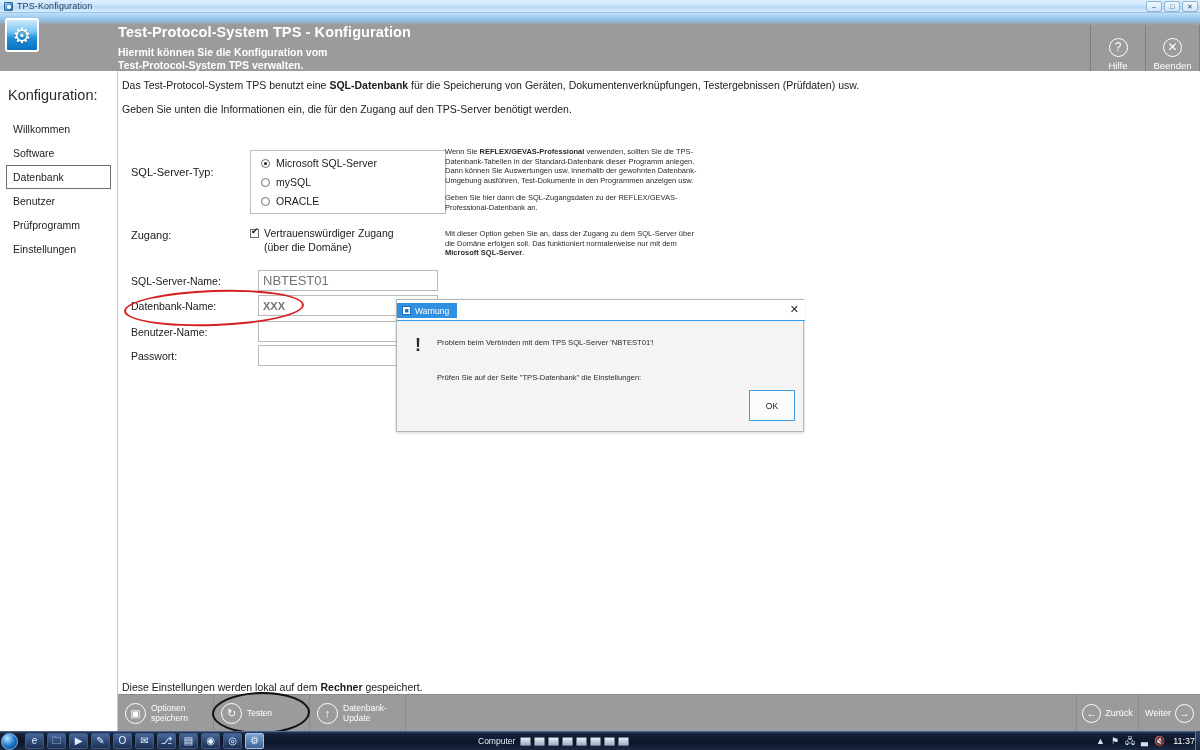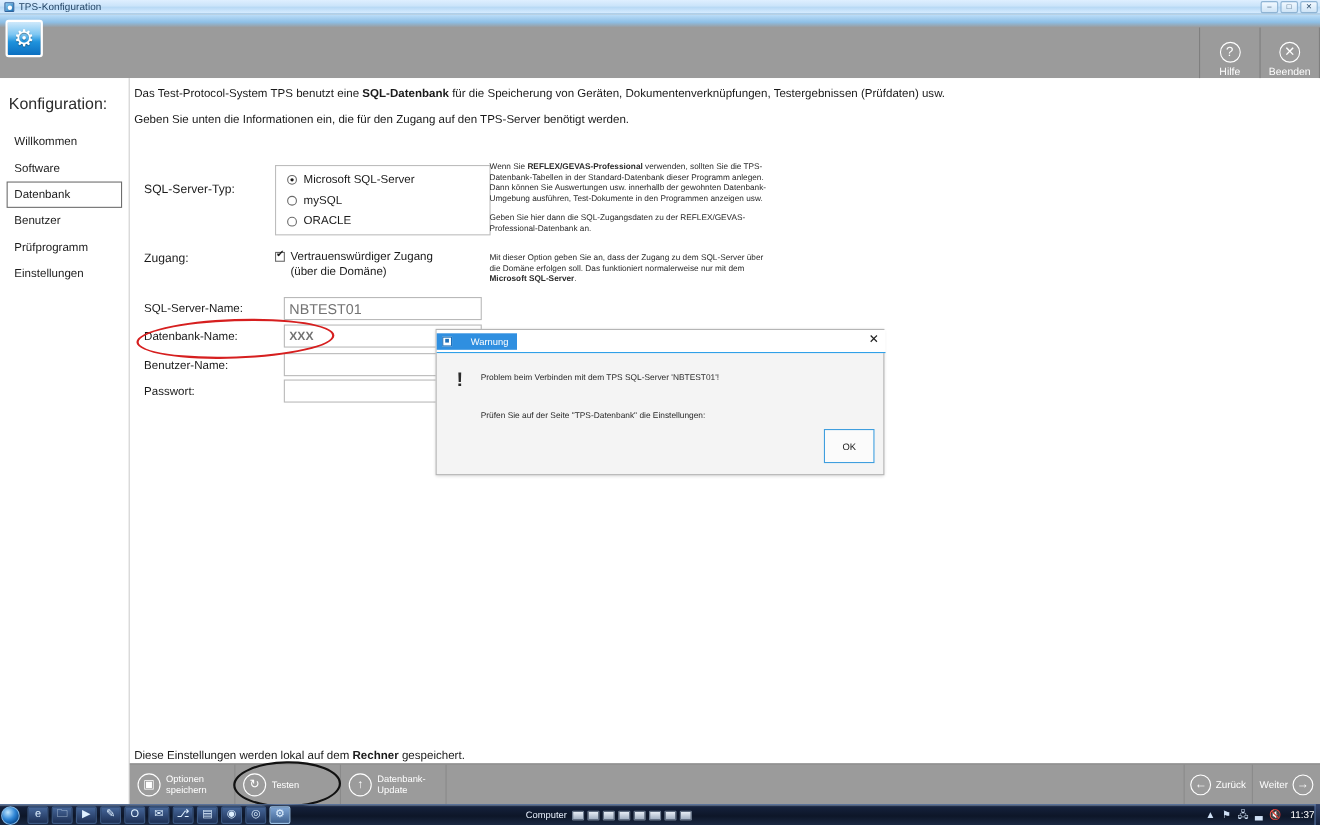--- a/index.html
+++ b/index.html
@@ -154,21 +154,21 @@
   .dialog {
     position:absolute; left:396px; top:299px; width:408px; height:133px;
     background:#f4f4f4; border:1px solid #b5b5b5;
     box-shadow:0 1px 3px rgba(0,0,0,.18);
   }
   .dlg-top { position:absolute; left:0; top:0; width:408px; height:21px;
              background:#ffffff; border-bottom:1px solid #2fa0e8; }
   .dlg-tab {
     position:absolute; left:0; top:3px; height:15px; padding:0 8px 0 5px;
     background:#2f8fe0; color:#ffffff; font-size:8.5px;
-    display:flex; align-items:center; gap:17px;
+    display:flex; align-items:center; gap:4px;
   }
   .dlg-tab-ico {
     width:9px; height:9px; background:#ffffff; border:1px solid #1d6fb8;
     display:flex; align-items:center; justify-content:center;
     font-size:7px; color:#1d6fb8; line-height:1;
   }
   .dlg-close {
     position:absolute; right:6px; top:4px; font-size:11px; color:#222;
     line-height:1; cursor:default;
   }
@@ -271,20 +271,27 @@
       <div class="os-winbtn">□</div>
       <div class="os-winbtn">✕</div>
     </div>
   </div>
 
   <div class="app-header">
     <div class="hdr-bg"></div>
     <div class="hdr-sky"></div>
     <div class="hdr-icon">
       <span class="gear-glyph">⚙</span>
+    </div>
+    <div class="hdr-titles">
+      <div class="hdr-title">Test-Protocol-System TPS - Konfiguration</div>
+      <div class="hdr-sub">
+        <div>Hiermit können Sie die Konfiguration vom</div>
+        <div>Test-Protocol-System TPS verwalten.</div>
+      </div>
     </div>
     <div class="hdr-btns">
       <div class="hdr-btn">
         <span class="circ">?</span>
         <span class="lbl">Hilfe</span>
       </div>
       <div class="hdr-btn">
         <span class="circ">✕</span>
         <span class="lbl">Beenden</span>
       </div>

